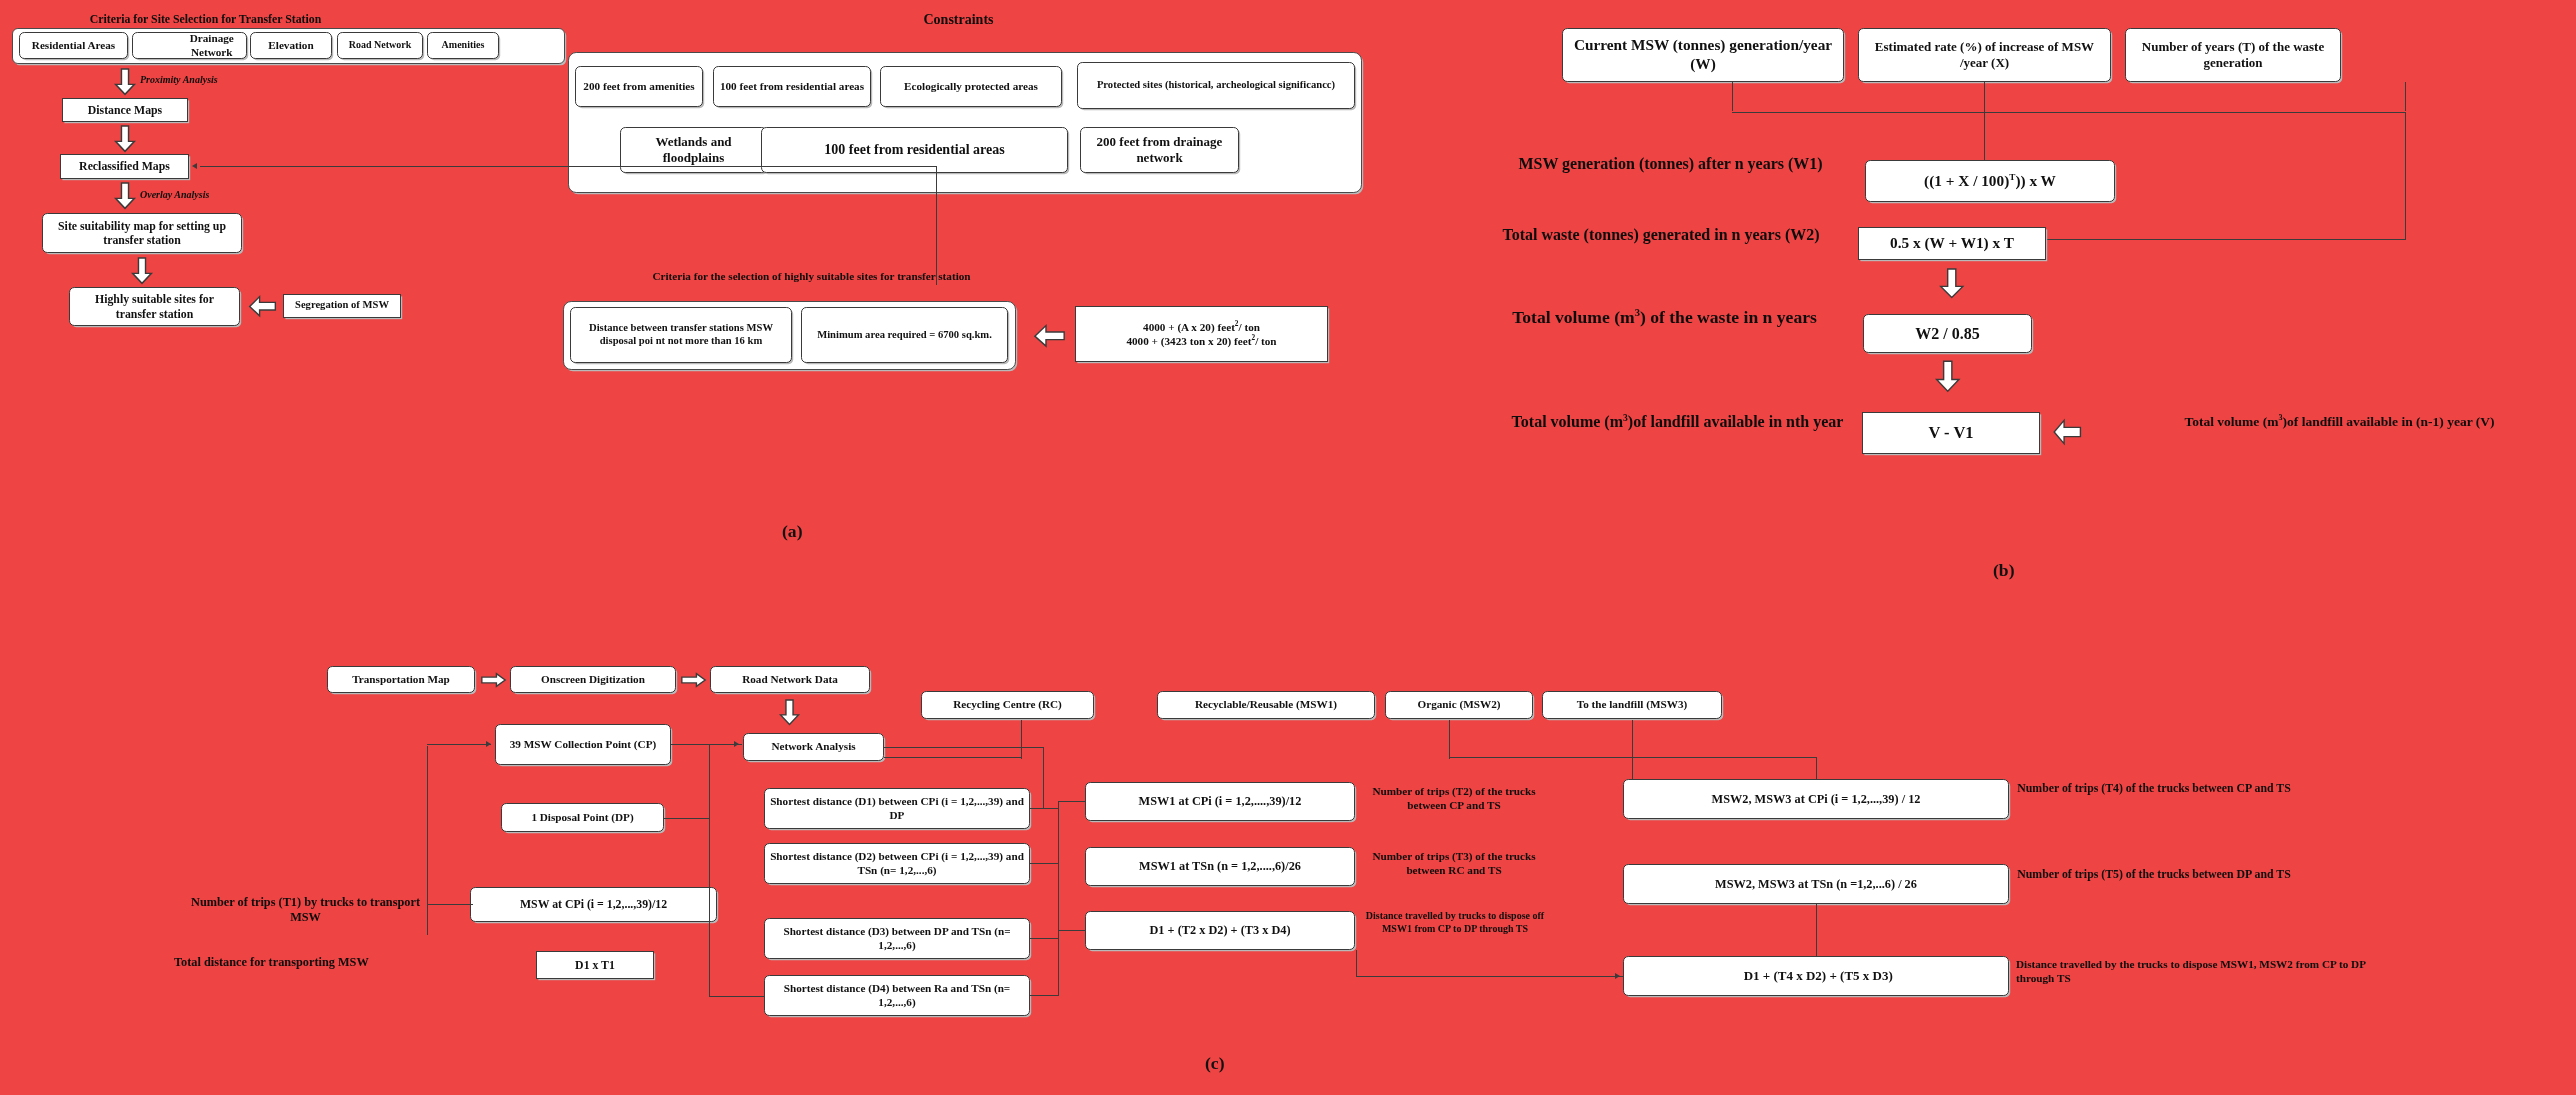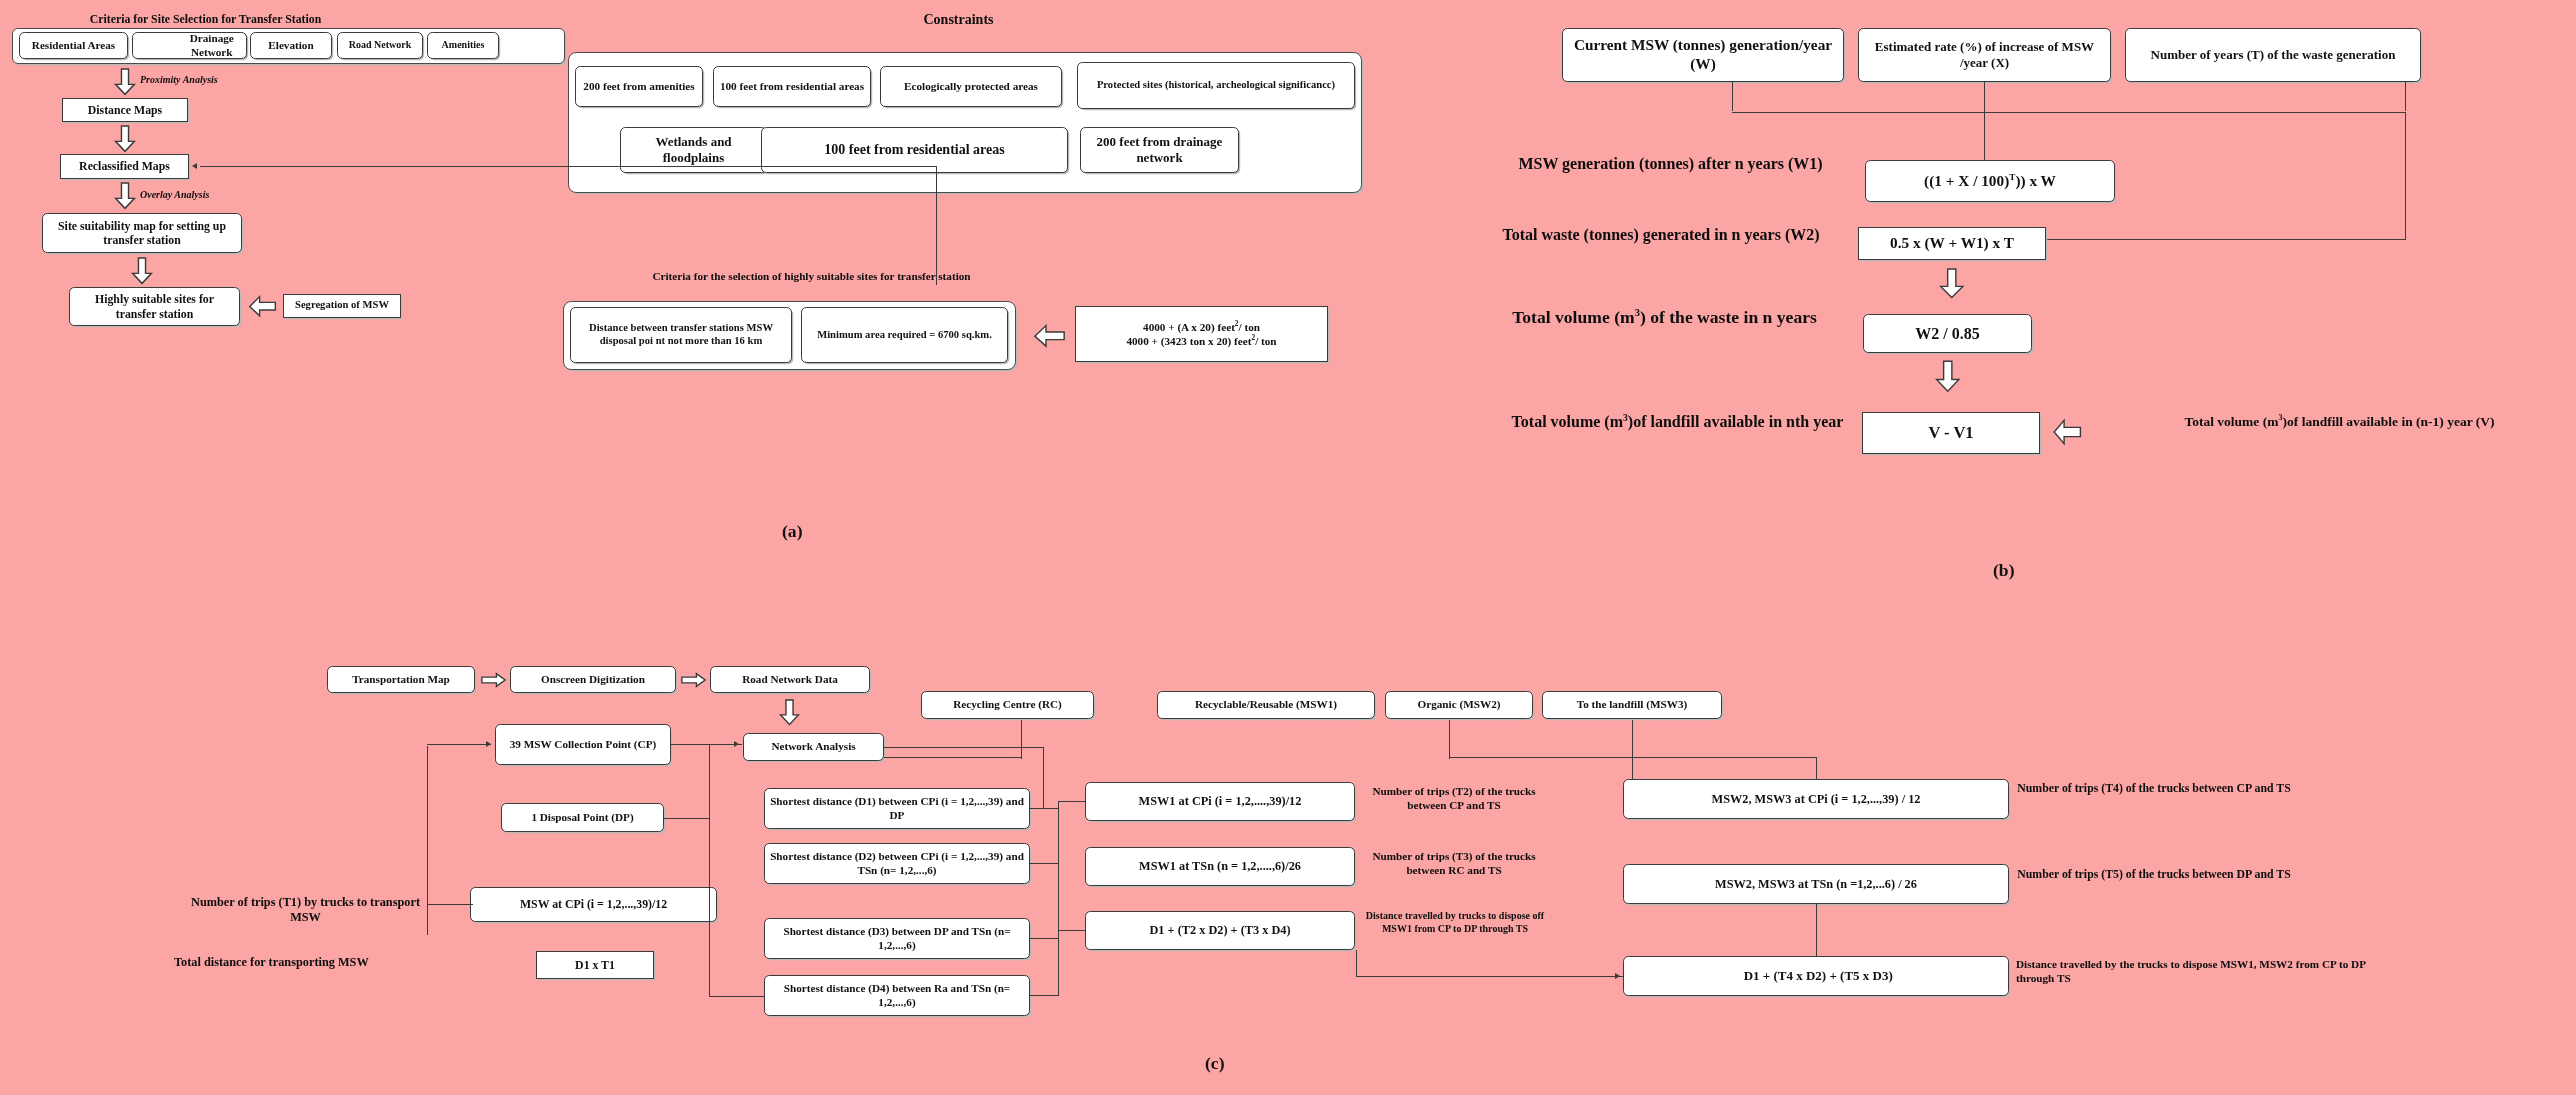--- a/index.html
+++ b/index.html
@@ -6,21 +6,21 @@
   html,body{margin:0;padding:0;background:#ffffff;}
   body{
     font-family:"Liberation Serif", serif;
     color:#111;
     -webkit-font-smoothing:none;
   }
   #canvas{
     position:relative;
     width:2576px;
     height:1095px;
-    background:#fca5a5;
+    background:#ef4444;
     overflow:hidden;
   }
   
   .box{
     position:absolute;
     box-sizing:border-box;
     border:1.2px solid #3a3a3a;
     background:#fff;
     display:flex;
     align-items:center;
@@ -166,21 +166,21 @@
     </div>
     <div>
       <span>4000 + (3423 ton x 20) feet</span><sup style="font-size:0.65em;">2</sup><span>/ ton</span>
     </div>
   </div>
 
   <div class="panel-id" style="left:782px;top:521px;">(a)</div>
 
   <div class="box rnd" style="left:1562px;top:28px;width:282px;height:54px;font-size:15.3px;">Current MSW (tonnes) generation/year (W)</div>
   <div class="box rnd" style="left:1858px;top:28px;width:253px;height:54px;font-size:13px;">Estimated rate (%) of increase of MSW /year (X)</div>
-  <div class="box rnd" style="left:2125px;top:28px;width:296px;height:54px;font-size:13px;text-align:right;">Number of years (T) of the waste generation</div>
+  <div class="box rnd" style="left:2125px;top:28px;width:216px;height:54px;font-size:13px;">Number of years (T) of the waste generation</div>
 
   <div class="ln v" style="left:1732px;top:82px;height:29px;"></div>
   <div class="ln h" style="left:1732px;top:112px;width:674px;"></div>
   <div class="ln v" style="left:2405px;top:82px;height:29px;"></div>
   <div class="ln v" style="left:2405px;top:112px;height:128px;"></div>
   <div class="ln h" style="left:1976px;top:239px;width:429px;"></div>
   <div class="ah l" style="left:1967px;top:236px;"></div>
 
   <div class="ln v" style="left:1984px;top:82px;height:81px;"></div>
   <div class="ah d" style="left:1982px;top:160px;"></div>

